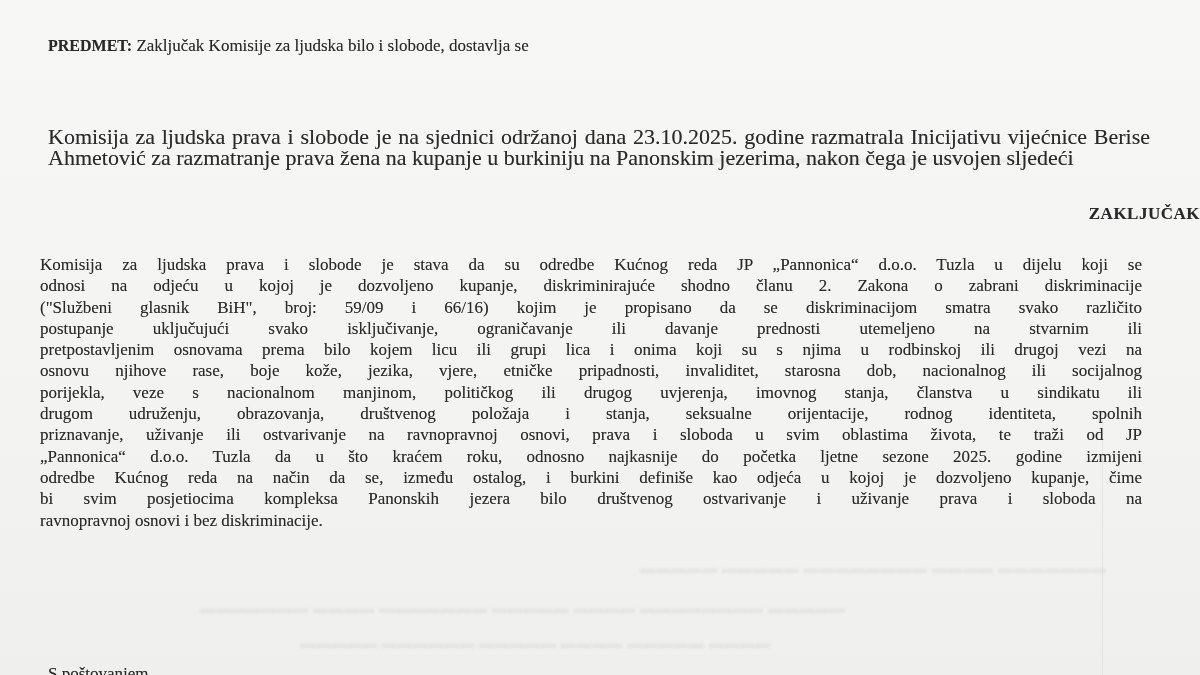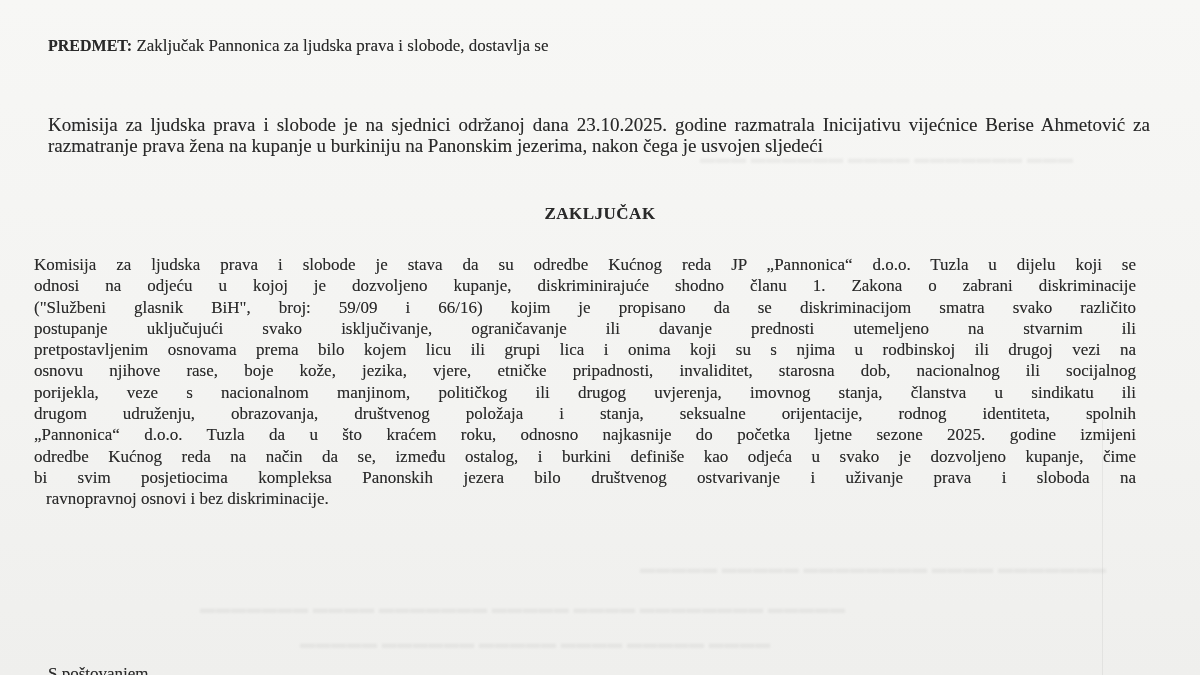--- a/index.html
+++ b/index.html
@@ -47,57 +47,56 @@
       top: 36px;
     }
     .subject-label {
       font-weight: bold;
       font-size: 16px;
       text-align: right;
     }
     .intro {
       position: absolute;
       left: 48px;
-      top: 114px;
+      top: 126px;
       width: 1102px;
-      font-size: 19px;
+      font-size: 22px;
       line-height: 21px;
       text-align: justify;
       text-shadow: 0 0 0.6px rgba(0,0,0,0.35);
     }
     .heading {
       position: absolute;
       left: 0;
       width: 1200px;
       top: 204px;
-      text-align: center;
+      text-align: right;
       font-weight: bold;
       font-size: 17px;
       letter-spacing: 0.5px;
       text-shadow: 0 0 0.6px rgba(0,0,0,0.35);
     }
     .body-para {
       position: absolute;
-      left: 34px;
+      left: 40px;
       top: 254px;
       width: 1102px;
       font-size: 17px;
       line-height: 21.3px;
       text-shadow: 0 0 0.6px rgba(0,0,0,0.35);
     }
     .body-para .ln {
       display: block;
       text-align: justify;
       text-align-last: justify;
       white-space: nowrap;
       height: 21.3px;
     }
     .body-para .ln.last {
       text-align-last: left;
-      margin-left: 12px;
     }
     .closing {
       position: absolute;
       left: 48px;
       top: 664px;
       font-size: 17px;
       text-shadow: 0 0 0.6px rgba(0,0,0,0.35);
     }
   </style>
 </head>
@@ -106,36 +105,37 @@
 <div class="page">
 
   <div class="ghost" style="left:700px; top:150px;">▬▬▬ ▬▬▬▬▬▬ ▬▬▬▬ ▬▬▬▬▬▬▬ ▬▬▬</div>
   <div class="ghost" style="left:640px; top:560px;">▬▬▬▬▬ ▬▬▬▬▬ ▬▬▬▬▬▬▬▬ ▬▬▬▬ ▬▬▬▬▬▬▬</div>
   <div class="ghost" style="left:200px; top:600px;">▬▬▬▬▬▬▬ ▬▬▬▬ ▬▬▬▬▬▬▬ ▬▬▬▬▬ ▬▬▬▬ ▬▬▬▬▬▬▬▬ ▬▬▬▬▬</div>
   <div class="ghost" style="left:300px; top:635px;">▬▬▬▬▬ ▬▬▬▬▬▬ ▬▬▬▬▬ ▬▬▬▬ ▬▬▬▬▬ ▬▬▬▬</div>
   <div class="fold"></div>
 
   <div class="line subject">
     <span class="subject-label">PREDMET:</span>
-    <span>Zaključak Pannonica za ljudska prava i slobode, dostavlja se</span>
+    <span>Zaključak Komisije za ljudska bilo i slobode, dostavlja se</span>
   </div>
 
   <div class="intro">Komisija za ljudska prava i slobode je na sjednici održanoj dana 23.10.2025. godine razmatrala Inicijativu vijećnice Berise Ahmetović za razmatranje prava žena na kupanje u burkiniju na Panonskim jezerima, nakon čega je usvojen sljedeći</div>
 
   <div class="heading">ZAKLJUČAK</div>
 
   <div class="body-para">
     <span class="ln">Komisija za ljudska prava i slobode je stava da su odredbe Kućnog reda JP „Pannonica“ d.o.o. Tuzla u dijelu koji se</span>
-    <span class="ln">odnosi na odjeću u kojoj je dozvoljeno kupanje, diskriminirajuće shodno članu 1. Zakona o zabrani diskriminacije</span>
+    <span class="ln">odnosi na odjeću u kojoj je dozvoljeno kupanje, diskriminirajuće shodno članu 2. Zakona o zabrani diskriminacije</span>
     <span class="ln">("Službeni glasnik BiH", broj: 59/09 i 66/16) kojim je propisano da se diskriminacijom smatra svako različito</span>
     <span class="ln">postupanje uključujući svako isključivanje, ograničavanje ili davanje prednosti utemeljeno na stvarnim ili</span>
     <span class="ln">pretpostavljenim osnovama prema bilo kojem licu ili grupi lica i onima koji su s njima u rodbinskoj ili drugoj vezi na</span>
     <span class="ln">osnovu njihove rase, boje kože, jezika, vjere, etničke pripadnosti, invaliditet, starosna dob, nacionalnog ili socijalnog</span>
     <span class="ln">porijekla, veze s nacionalnom manjinom, političkog ili drugog uvjerenja, imovnog stanja, članstva u sindikatu ili</span>
     <span class="ln">drugom udruženju, obrazovanja, društvenog položaja i stanja, seksualne orijentacije, rodnog identiteta, spolnih</span>
+    <span class="ln">priznavanje, uživanje ili ostvarivanje na ravnopravnoj osnovi, prava i sloboda u svim oblastima života, te traži od JP</span>
     <span class="ln">„Pannonica“ d.o.o. Tuzla da u što kraćem roku, odnosno najkasnije do početka ljetne sezone 2025. godine izmijeni</span>
-    <span class="ln">odredbe Kućnog reda na način da se, između ostalog, i burkini definiše kao odjeća u svako je dozvoljeno kupanje, čime</span>
+    <span class="ln">odredbe Kućnog reda na način da se, između ostalog, i burkini definiše kao odjeća u kojoj je dozvoljeno kupanje, čime</span>
     <span class="ln">bi svim posjetiocima kompleksa Panonskih jezera bilo društvenog ostvarivanje i uživanje prava i sloboda na</span>
     <span class="ln last">ravnopravnoj osnovi i bez diskriminacije.</span>
   </div>
 
   <div class="closing">S poštovanjem</div>
 </div>
 
 </body></html>

